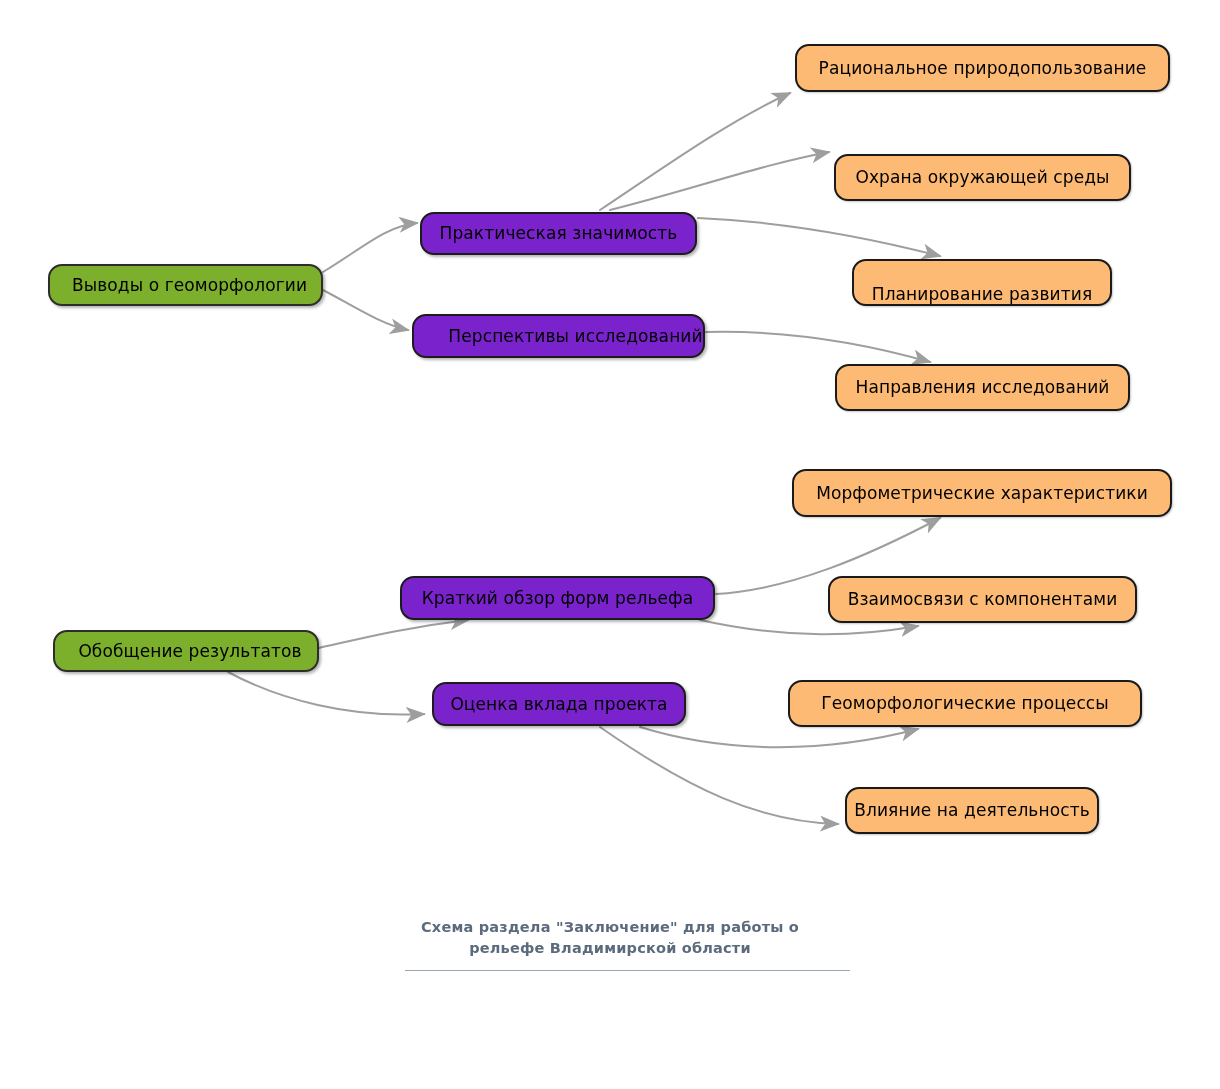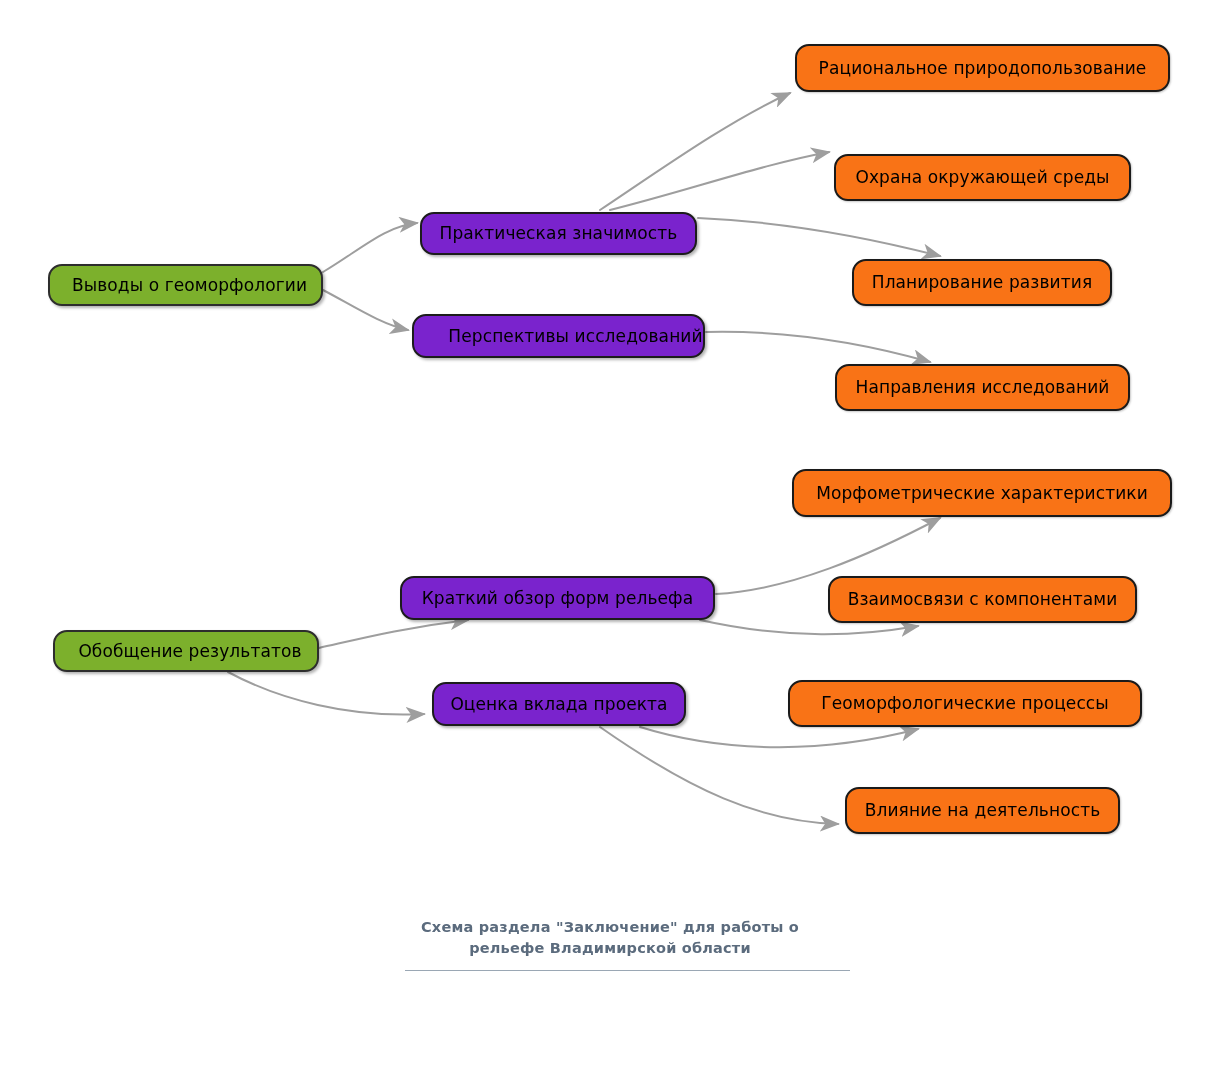--- a/index.html
+++ b/index.html
@@ -44,21 +44,21 @@
   .node.root {
     background: #7cb02c;
     border-color: #2d2d2d;
     padding-left: 8px;
   }
   .node.branch {
     background: #7a23cd;
     border-color: #1c1c1c;
   }
   .node.leaf {
-    background: #f97316;
+    background: #fdba74;
     border-color: #1a1a1a;
     border-width: 2px;
     box-shadow: 1px 1px 2px rgba(0,0,0,0.22);
   }
   .node-label {
     display: block;
     padding: 0 8px;
   }
   .footer {
     position: absolute;
@@ -122,21 +122,21 @@
       </div>
       <div class="node branch" style="left: 420px; top: 212px; width: 277px; height: 43px;">
         <span class="node-label">Практическая значимость</span>
       </div>
       <div class="node leaf" style="left: 795px; top: 44px; width: 375px; height: 48px;">
         <span class="node-label">Рациональное природопользование</span>
       </div>
       <div class="node leaf" style="left: 834px; top: 154px; width: 297px; height: 47px;">
         <span class="node-label">Охрана окружающей среды</span>
       </div>
-      <div class="node leaf" style="left: 852px; top: 259px; width: 260px; height: 47px;">
+      <div class="node leaf" style="left: 852px; top: 259px; width: 260px; height: 47px; align-items: flex-end;">
         <span class="node-label">Планирование развития</span>
       </div>
       <div class="node branch" style="left: 412px; top: 314px; width: 293px; height: 44px; padding-left: 34px;">
         <span class="node-label">Перспективы исследований</span>
       </div>
       <div class="node leaf" style="left: 835px; top: 364px; width: 295px; height: 47px;">
         <span class="node-label">Направления исследований</span>
       </div>
       <div class="node root" style="left: 53px; top: 630px; width: 266px; height: 42px;">
         <span class="node-label">Обобщение результатов</span>
@@ -149,21 +149,21 @@
       </div>
       <div class="node leaf" style="left: 828px; top: 576px; width: 309px; height: 47px;">
         <span class="node-label">Взаимосвязи с компонентами</span>
       </div>
       <div class="node branch" style="left: 432px; top: 682px; width: 254px; height: 44px;">
         <span class="node-label">Оценка вклада проекта</span>
       </div>
       <div class="node leaf" style="left: 788px; top: 680px; width: 354px; height: 47px;">
         <span class="node-label">Геоморфологические процессы</span>
       </div>
-      <div class="node leaf" style="left: 845px; top: 787px; width: 275px; height: 47px;">
+      <div class="node leaf" style="left: 845px; top: 787px; width: 254px; height: 47px;">
         <span class="node-label">Влияние на деятельность</span>
       </div>
     </div>
 
   <div class="footer" id="footer-title">
     <div>Схема раздела "Заключение" для работы о</div>
     <div>рельефе Владимирской области</div>
   </div>
 
   <div id="footer-rule"></div>

